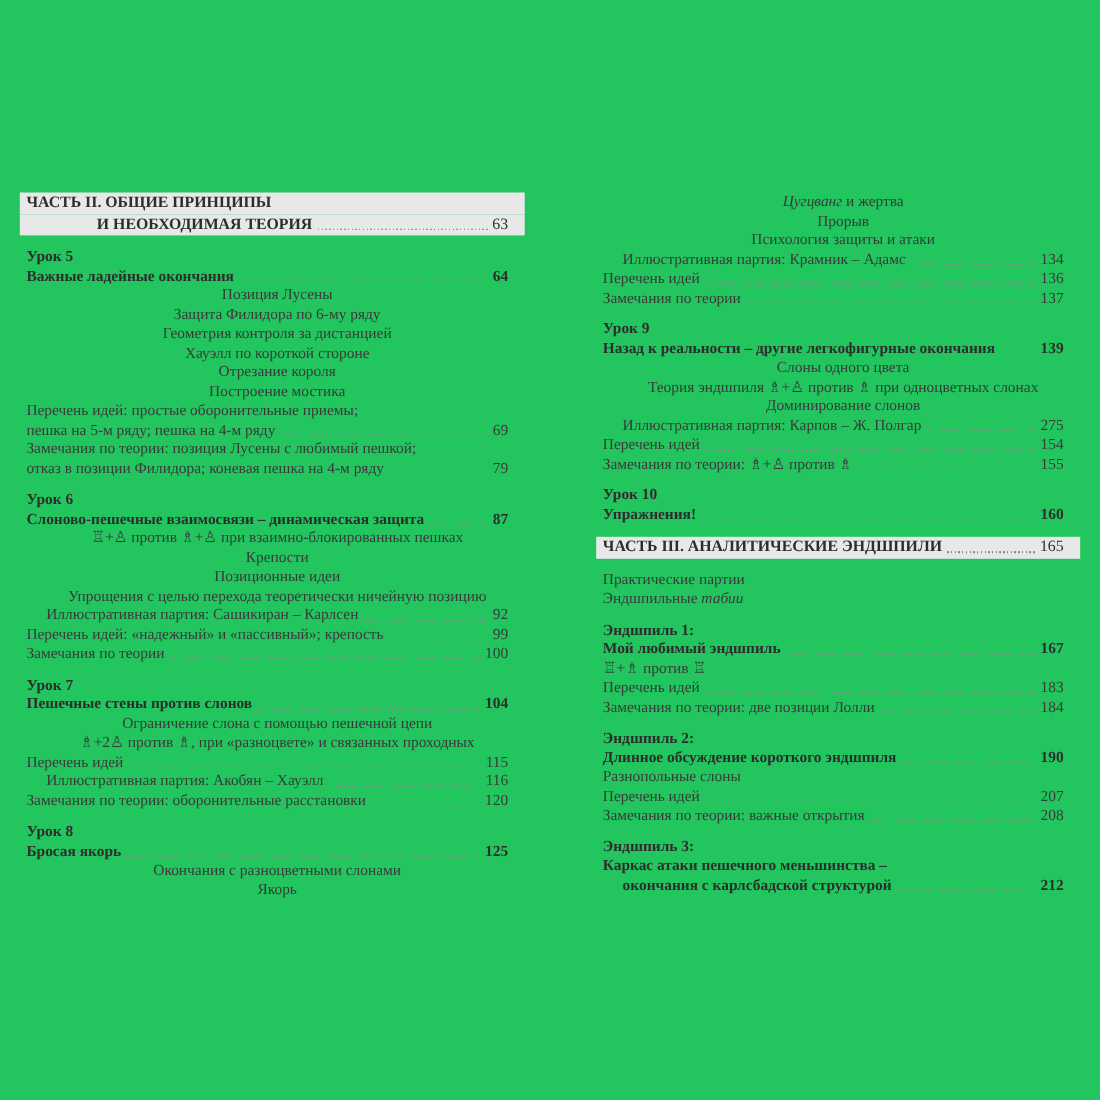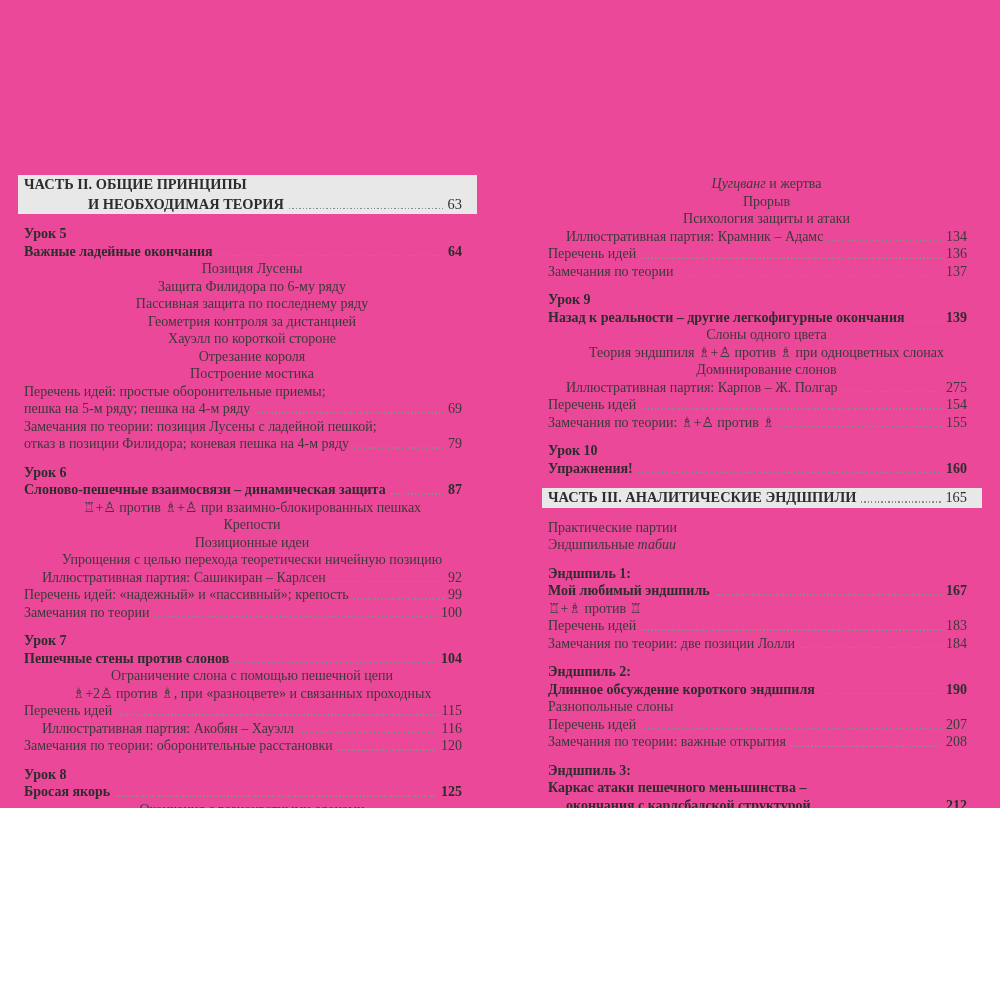--- a/index.html
+++ b/index.html
@@ -2,21 +2,21 @@
 <html><head>
 <meta charset="utf-8">
 <style>
   html,body{margin:0;padding:0;}
   body{
     width:1000px;height:1000px;background:#ffffff;
     font-family:"Liberation Serif","DejaVu Sans",serif;
     color:#3a3a3a;
     -webkit-font-smoothing:antialiased;
   }
-  .page{position:relative;width:1000px;height:808px;overflow:hidden;background:#ec4899;}
+  .page{position:relative;width:1000px;height:1000px;overflow:hidden;background:#22c55e;}
   .col{position:absolute;top:175px;}
   .col0{left:24px;width:438px;}
   .col1{left:548px;width:419px;}
   .row{
     display:flex;align-items:baseline;
     font-size:14px;line-height:17.5px;
     white-space:nowrap;
   }
   .row .title{flex:0 0 auto;}
   .row.b .title{font-weight:bold;color:#2d2d2d;}
@@ -61,44 +61,41 @@
         <span class="dots"></span>
         <span class="pg">64</span>
       </div>
       <div class="row ind1">
         <span class="title">Позиция Лусены</span>
       </div>
       <div class="row ind1">
         <span class="title">Защита Филидора по 6-му ряду</span>
       </div>
       <div class="row ind1">
-        <span class="title">Пассивная защита по последнему ряду</span>
-      </div>
-      <div class="row ind1">
         <span class="title">Геометрия контроля за дистанцией</span>
       </div>
       <div class="row ind1">
         <span class="title">Хауэлл по короткой стороне</span>
       </div>
       <div class="row ind1">
         <span class="title">Отрезание короля</span>
       </div>
       <div class="row ind1">
         <span class="title">Построение мостика</span>
       </div>
       <div class="row ind0">
         <span class="title">Перечень идей: простые оборонительные приемы;</span>
       </div>
       <div class="row ind0">
         <span class="title">пешка на 5-м ряду; пешка на 4-м ряду</span>
         <span class="dots"></span>
         <span class="pg">69</span>
       </div>
       <div class="row ind0">
-        <span class="title">Замечания по теории: позиция Лусены с ладейной пешкой;</span>
+        <span class="title">Замечания по теории: позиция Лусены с любимый пешкой;</span>
       </div>
       <div class="row ind0">
         <span class="title">отказ в позиции Филидора; коневая пешка на 4-м ряду</span>
         <span class="dots"></span>
         <span class="pg">79</span>
       </div>
       <div class="row ind0 b gap">
         <span class="title">Урок 6</span>
       </div>
       <div class="row ind0 b">

